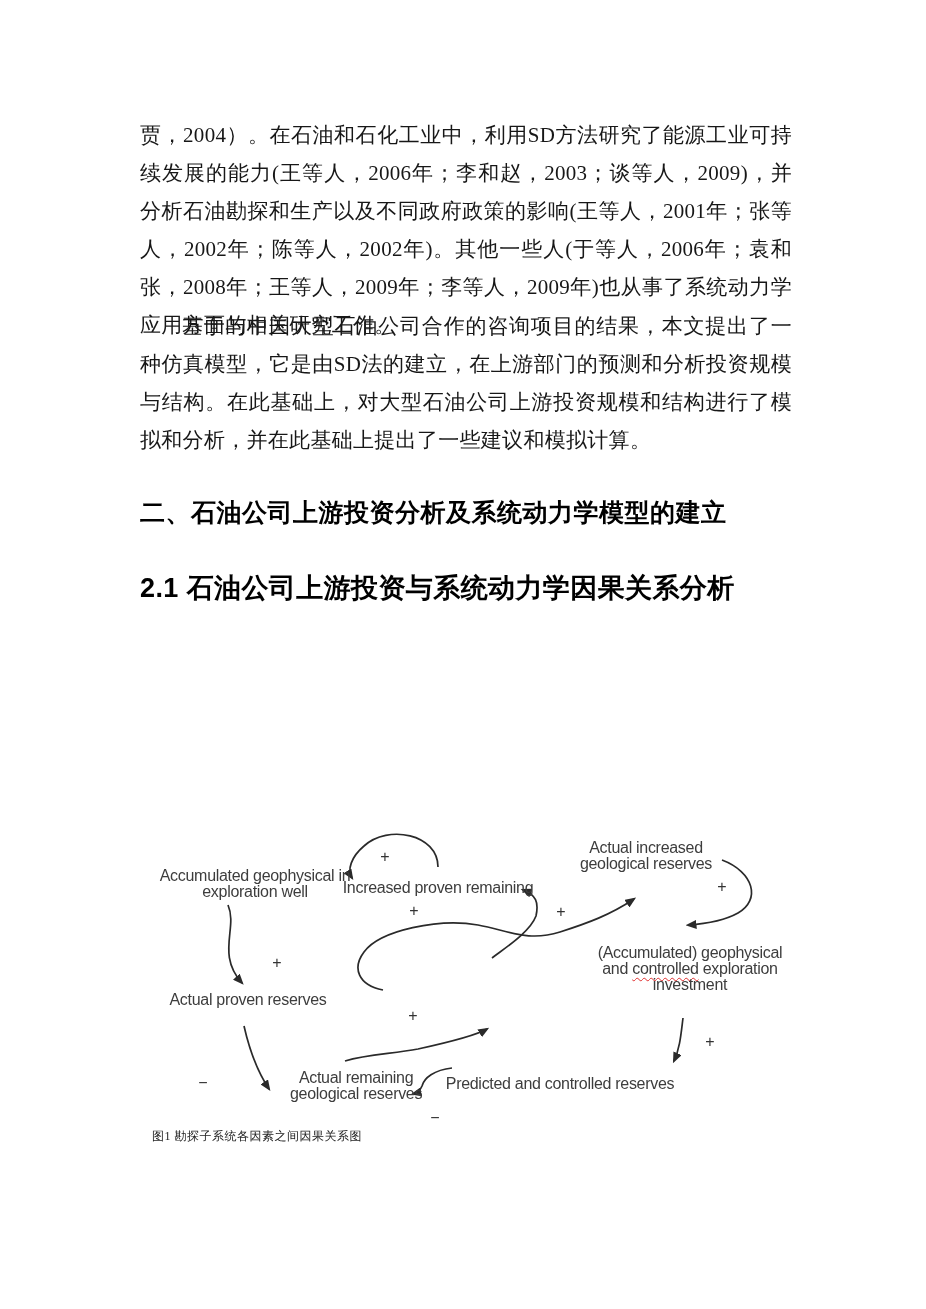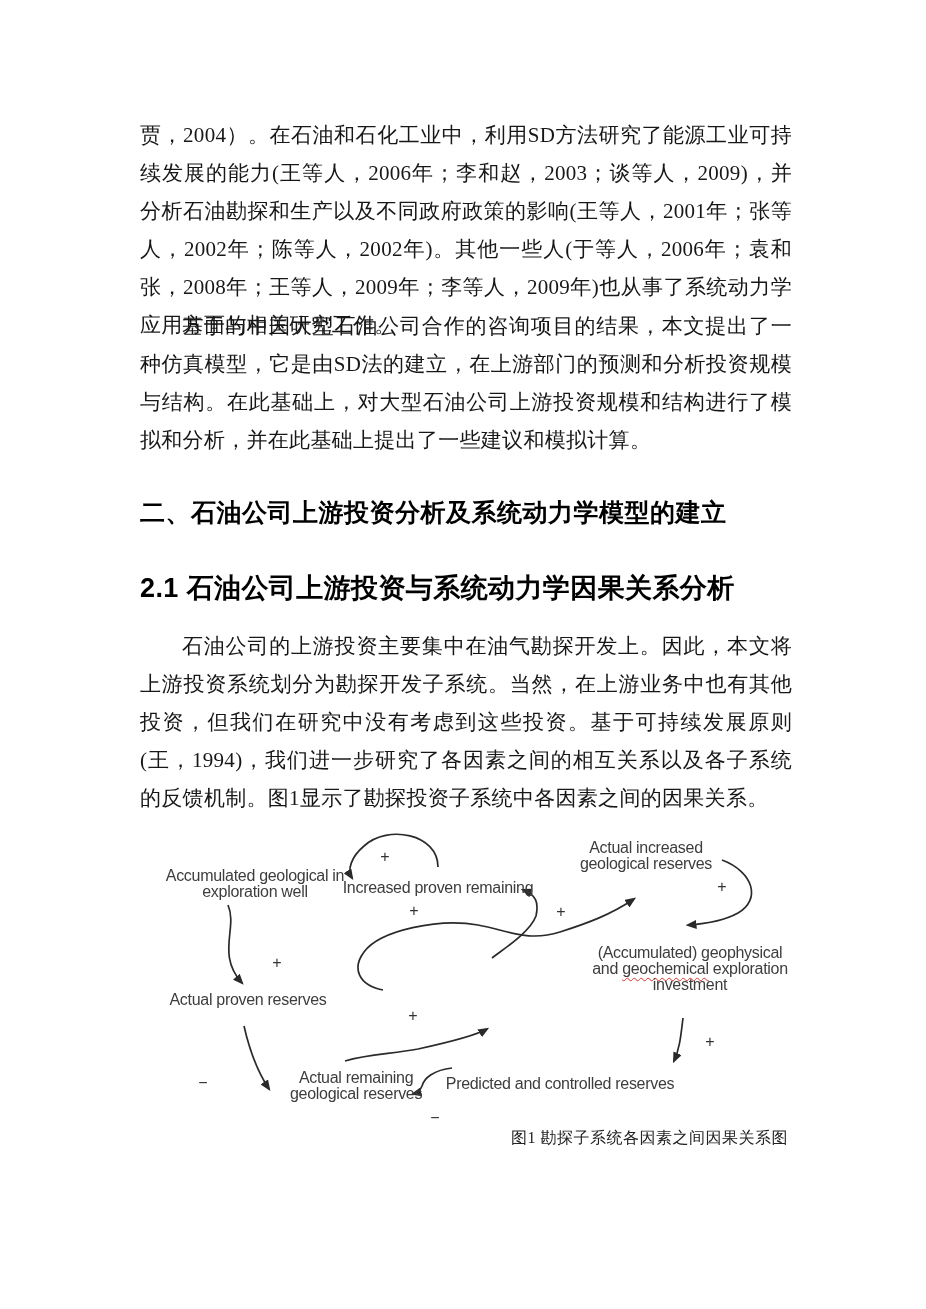--- a/index.html
+++ b/index.html
@@ -15,37 +15,36 @@
   #diagram{position:absolute;left:140px;top:820px;width:680px;height:310px;}
   #diagram svg{position:absolute;left:0;top:0;}
   .dlabel{position:absolute;transform:translate(-50%,-50%);
           font-family:"Liberation Sans","DejaVu Sans",sans-serif;font-size:16px;line-height:16px;
           color:#3d3d3d;text-align:center;white-space:nowrap;letter-spacing:-.3px;}
   .dlabel.leftalign{transform:none;text-align:center;}
   .sign{position:absolute;transform:translate(-50%,-50%);
         font-family:"Liberation Sans","DejaVu Sans",sans-serif;font-size:16px;color:#333;}
   .squiggle{text-decoration:underline;text-decoration-style:wavy;text-decoration-color:#e03030;
             text-decoration-thickness:1px;text-underline-offset:3px;}
-  .caption{position:absolute;left:136px;width:652px;top:1128px;text-align:right;
-           font-size:16px;color:#222;letter-spacing:.5px;}
+  .caption{position:absolute;left:152px;width:652px;top:1128px;text-align:left;
+           font-size:12px;color:#222;letter-spacing:.5px;}
 </style>
 </head>
 <body>
 
 <div id="page">
 
   <div class="para" style="top:116px;">贾，2004）。在石油和石化工业中，利用SD方法研究了能源工业可持续发展的能力(王等人，2006年；李和赵，2003；谈等人，2009)，并分析石油勘探和生产以及不同政府政策的影响(王等人，2001年；张等人，2002年；陈等人，2002年)。其他一些人(于等人，2006年；袁和张，2008年；王等人，2009年；李等人，2009年)也从事了系统动力学应用方面的相关研究工作。</div>
 
   <div class="para indent" style="top:307px;">基于与中国大型石油公司合作的咨询项目的结果，本文提出了一种仿真模型，它是由SD法的建立，在上游部门的预测和分析投资规模与结构。在此基础上，对大型石油公司上游投资规模和结构进行了模拟和分析，并在此基础上提出了一些建议和模拟计算。</div>
 
   <div class="h1" style="top:496px;">二、石油公司上游投资分析及系统动力学模型的建立</div>
 
   <div class="h2" style="top:570px;">2.1 石油公司上游投资与系统动力学因果关系分析</div>
 
-  <div class="para indent" style="top:627px;">石油公司的上游投资主要集中在油气勘探开发上。因此，本文将上游投资系统划分为勘探开发子系统。当然，在上游业务中也有其他投资，但我们在研究中没有考虑到这些投资。基于可持续发展原则(王，1994)，我们进一步研究了各因素之间的相互关系以及各子系统的反馈机制。图1显示了勘探投资子系统中各因素之间的因果关系。</div>
 
   <div id="diagram">
 
     <svg width="680" height="310" viewBox="0 0 680 310">
       <defs>
         <marker id="ah" markerWidth="11" markerHeight="9" refX="8.5" refY="4.5" orient="auto" markerUnits="userSpaceOnUse">
           <path d="M0,0 L11,4.5 L0,9 Z" fill="#2a2a2a"></path>
         </marker>
       </defs>
       <g fill="none" stroke="#2a2a2a" stroke-width="1.7">
@@ -55,36 +54,36 @@
         <path d="M 243 170 C 218 165 212 148 224 132 C 240 110 300 98 338 105 C 370 111 388 122 420 112 C 448 103 470 95 494 79" marker-end="url(#ah)"></path>
         <path d="M 582 40 C 614 52 621 80 598 93 C 582 102 562 104 548 105" marker-end="url(#ah)"></path>
         <path d="M 543 198 C 541 214 540 228 534 241" marker-end="url(#ah)"></path>
         <path d="M 312 248 C 294 250 284 258 282 266 C 280 271 277 273 273 274" marker-end="url(#ah)"></path>
         <path d="M 104 206 C 109 228 117 251 129 269" marker-end="url(#ah)"></path>
         <path d="M 205 241 C 228 234 252 234 278 229 C 310 222 335 216 347 209" marker-end="url(#ah)"></path>
       </g>
     </svg>
 
     <div class="dlabel" style="left:115px;top:64px;">
-      <div>Accumulated geological in</div>
+      <div>Accumulated geophysical in</div>
       <div>exploration well</div>
     </div>
 
     <div class="dlabel" style="left:298px;top:68px;">
       <div>Increased proven remaining</div>
     </div>
 
     <div class="dlabel" style="left:506px;top:36px;">
       <div>Actual increased</div>
       <div>geological reserves</div>
     </div>
 
     <div class="dlabel" style="left:550px;top:149px;">
       <div>(Accumulated) geophysical</div>
-      <div><span>and </span><span class="squiggle">geochemical</span><span> exploration</span></div>
+      <div><span>and </span><span class="squiggle">controlled</span><span> exploration</span></div>
       <div>investment</div>
     </div>
 
 
     <div class="dlabel" style="left:108px;top:180px;">
       <div>Actual proven reserves</div>
     </div>
 
     <div class="dlabel leftalign" style="left:150px;top:250px;">
       <div>Actual remaining</div>

